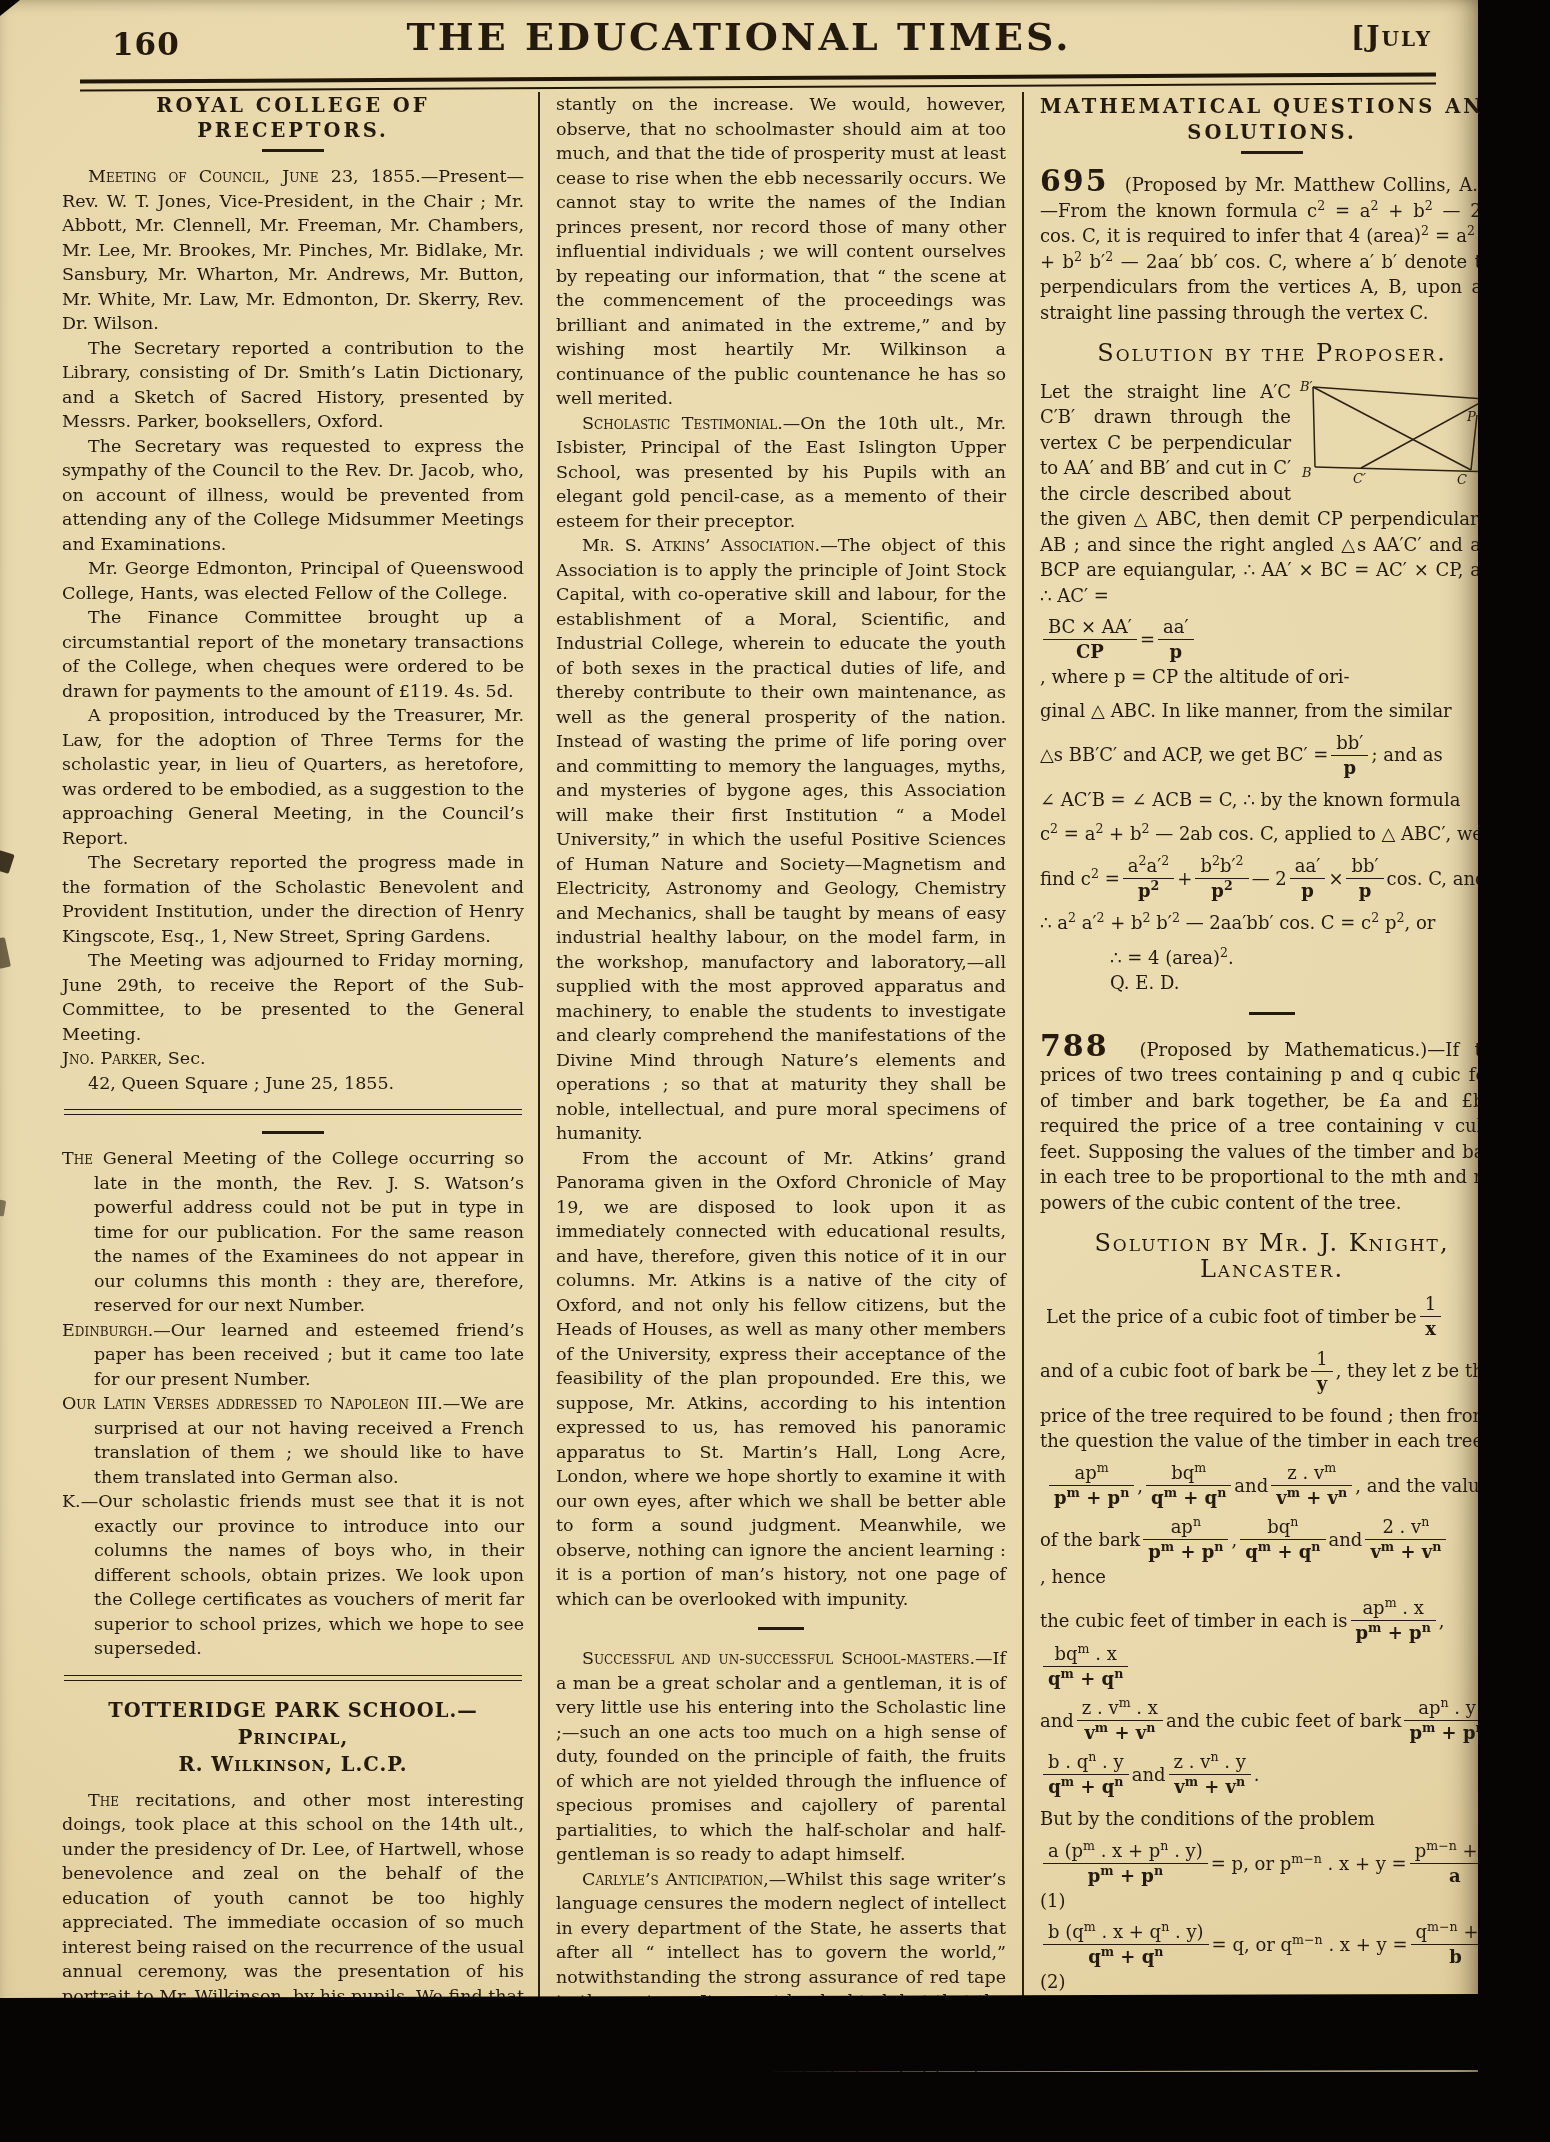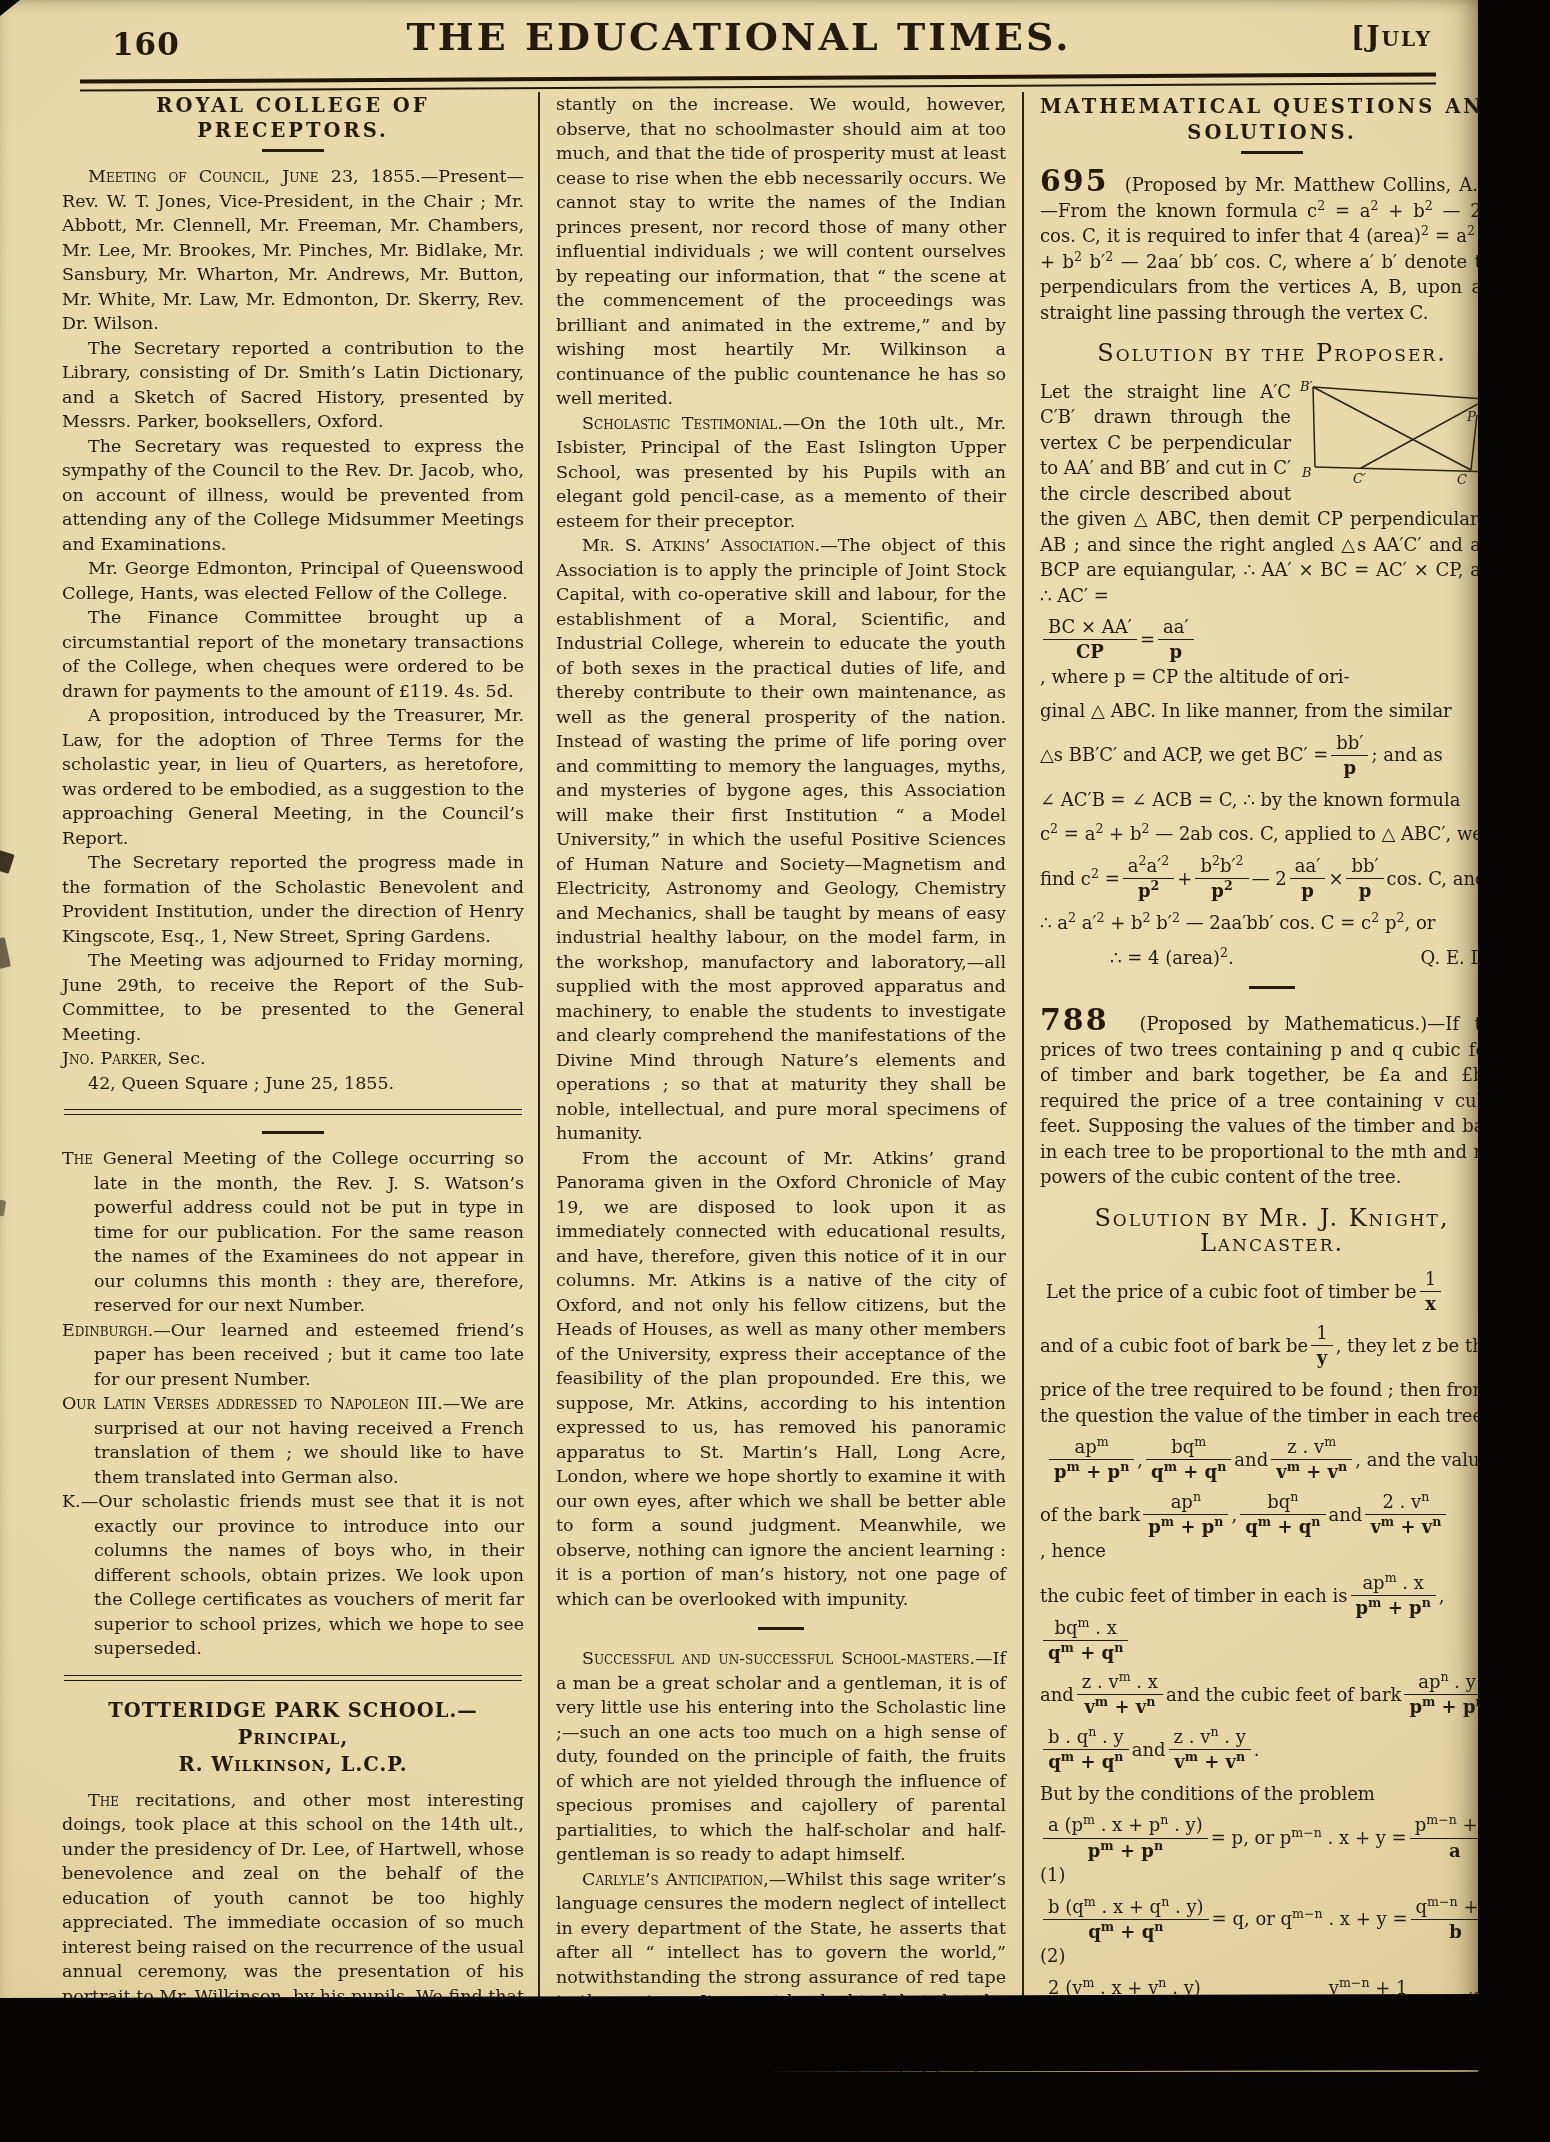--- a/index.html
+++ b/index.html
@@ -51,21 +51,21 @@
   
   .qnum{font-size:30px;font-weight:bold;letter-spacing:2px;line-height:1;}
   .sol-head{text-align:center;font-variant:small-caps;font-size:24px;letter-spacing:2px;margin:16px 0 12px;}
   .mline{margin:9px 0;text-align:left;}
   .mline.padded{padding-left:6px;}
   .mtext{display:inline-block;vertical-align:middle;}
   .frac{display:inline-block;vertical-align:middle;text-align:center;margin:0 3px;line-height:1.12;}
   .frac .num{display:block;border-bottom:1.7px solid #241b0e;padding:0 5px 2px;}
   .frac .den{display:block;padding:2px 5px 0;font-weight:bold;}
   sup{font-size:.7em;line-height:0;}
-  .qed-line{display:flex;justify-content:space-between;padding:0 14px 0 70px;margin:8px 0;}
+  .qed-line{display:flex;justify-content:space-between;padding:0 14px 0 70px;margin:8px 0;flex-direction:column;}
   .geo{float:right;width:205px;height:106px;margin:0 0 2px 8px;}
   .geo line{stroke:#2b2112;stroke-width:1.5;}
   .geo text{font-size:13px;font-style:italic;fill:#241b0e;font-family:"DejaVu Serif","Liberation Serif",serif;}
 </style>
 </head>
 <body>
 
 <div class="paper">
   <div class="corner-tl"></div>
   <div class="tear1"></div>

